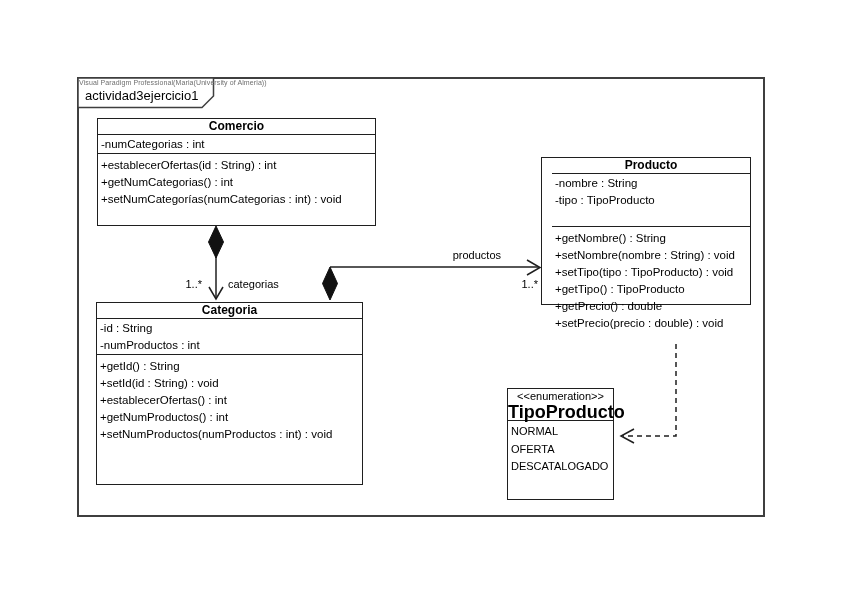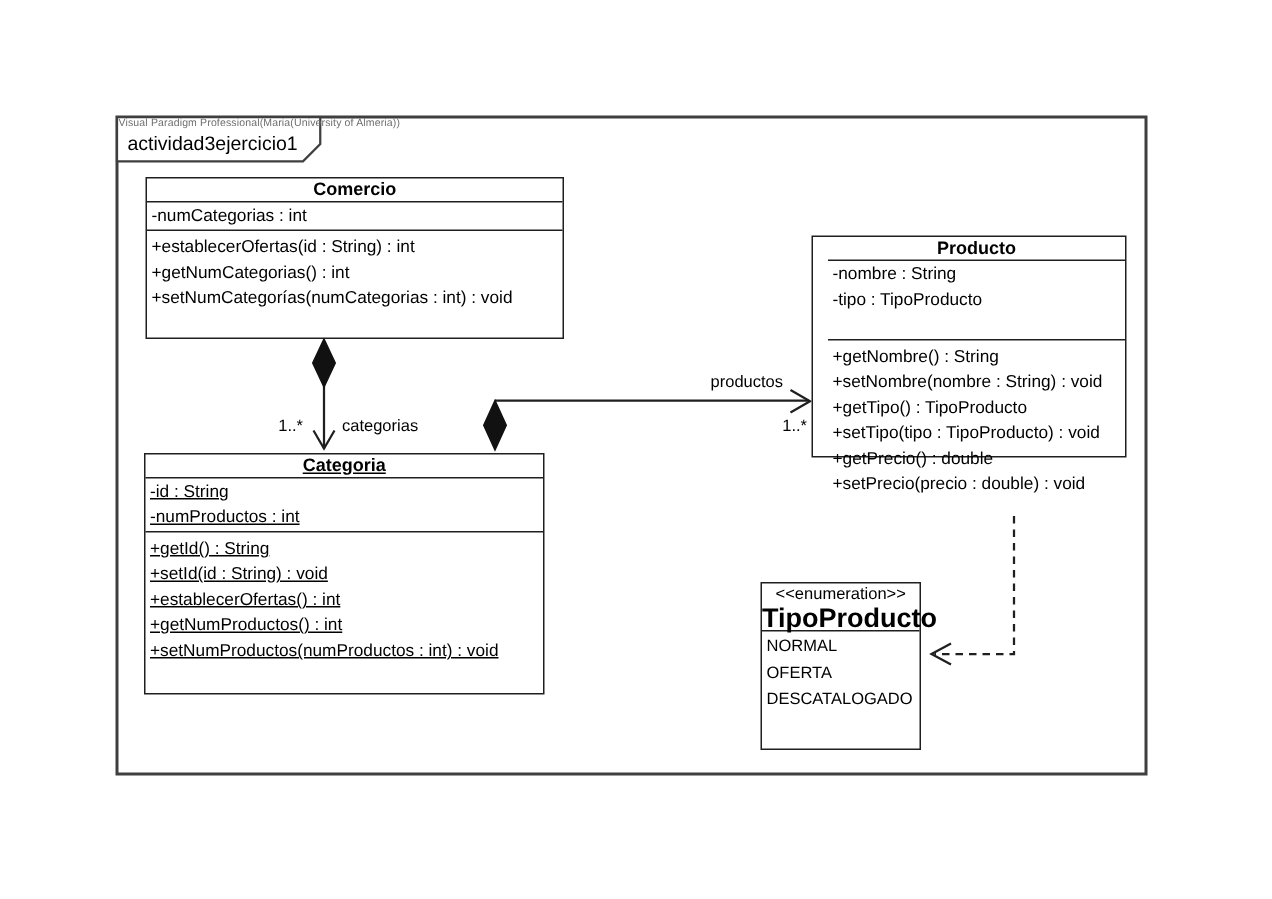--- a/index.html
+++ b/index.html
@@ -128,28 +128,28 @@
 
   <div class="uml-box" style="left:541px; top:157px; width:210px; height:148px;padding-left:10px;">
     <div class="uml-title">Producto</div>
     <div class="uml-section" style="height:53px;">
       <div class="uml-line">-nombre : String</div>
       <div class="uml-line">-tipo : TipoProducto</div>
     </div>
     <div class="uml-section" style="height:114px; padding-top:3px;">
       <div class="uml-line">+getNombre() : String</div>
       <div class="uml-line">+setNombre(nombre : String) : void</div>
+      <div class="uml-line">+setTipo(tipo : TipoProducto) : void</div>
       <div class="uml-line">+getTipo() : TipoProducto</div>
-      <div class="uml-line">+setTipo(tipo : TipoProducto) : void</div>
       <div class="uml-line">+getPrecio() : double</div>
       <div class="uml-line">+setPrecio(precio : double) : void</div>
     </div>
   </div>
 
-  <div class="uml-box" style="left:96px; top:302px; width:267px; height:161px;text-decoration:underline;">
+  <div class="uml-box" style="left:96px; top:302px; width:267px; height:183px;">
     <div class="uml-title">Categoria</div>
     <div class="uml-section" style="height:36px;">
       <div class="uml-line">-id : String</div>
       <div class="uml-line">-numProductos : int</div>
     </div>
     <div class="uml-section" style="height:96px; padding-top:3px;">
       <div class="uml-line">+getId() : String</div>
       <div class="uml-line">+setId(id : String) : void</div>
       <div class="uml-line">+establecerOfertas() : int</div>
       <div class="uml-line">+getNumProductos() : int</div>
@@ -162,16 +162,16 @@
     <div class="enum-name">TipoProducto</div>
     <div class="uml-section" style="height:77px; padding-top:2px;">
       <div class="enum-literal">NORMAL</div>
       <div class="enum-literal">OFERTA</div>
       <div class="enum-literal">DESCATALOGADO</div>
     </div>
   </div>
 
   <div class="float-label" style="left:176px; top:278px; width:26px; text-align:right;">1..*</div>
   <div class="float-label" style="left:228px; top:278px;">categorias</div>
-  <div class="float-label" style="left:455px; top:249px; width:67px; text-align:right;">productos</div>
+  <div class="float-label" style="left:434px; top:249px; width:67px; text-align:right;">productos</div>
   <div class="float-label" style="left:512px; top:278px; width:26px; text-align:right;">1..*</div>
 
 </div>
 
 </body></html>

